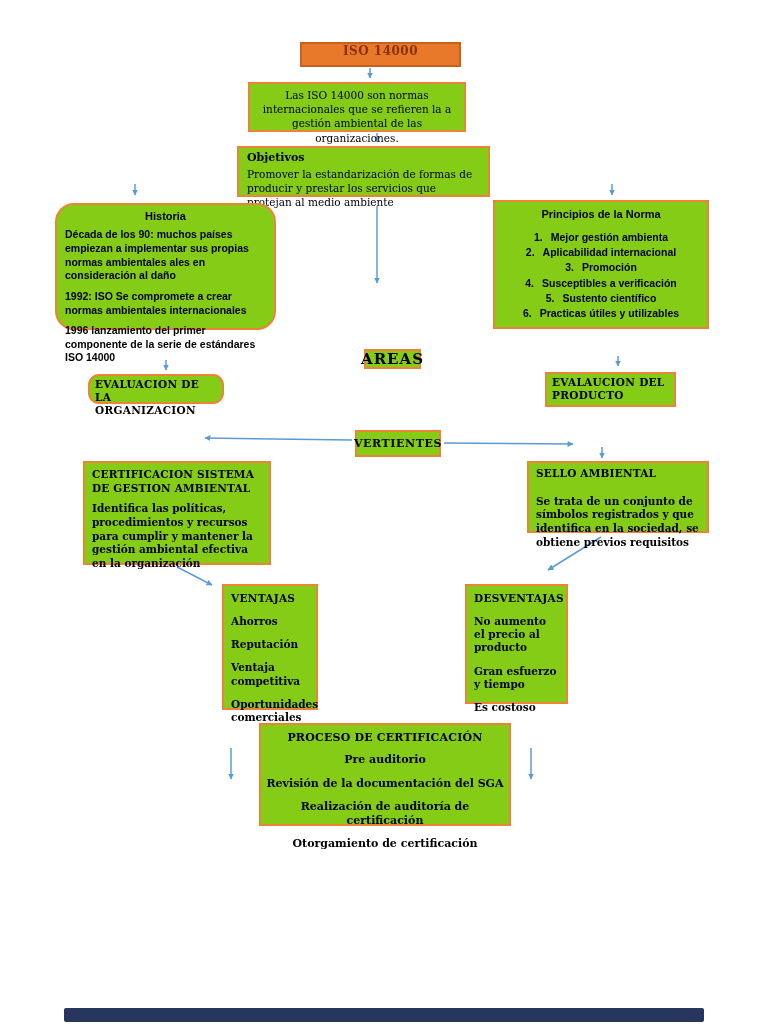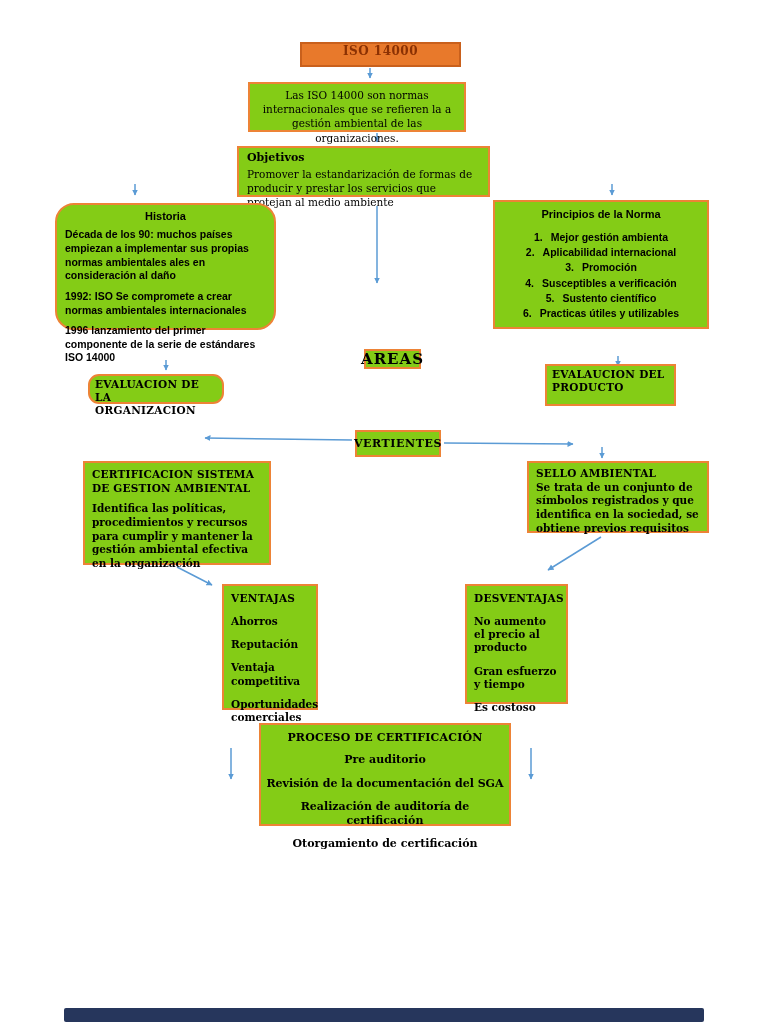--- a/index.html
+++ b/index.html
@@ -58,36 +58,36 @@
   .p-item .p-num{margin-right:8px;}
   .areas-box{
     left:364px;top:337px;width:57px;height:20px;
     display:flex;align-items:center;justify-content:center;
     font-weight:bold;font-size:15px;letter-spacing:1px;margin-top:12px;
   }
   .eval-box{
     font-weight:bold;font-size:10.5px;line-height:1.25;padding:2px 5px;letter-spacing:.3px;
   }
   .eval-org-box{left:88px;top:374px;width:136px;height:30px;border-radius:11px;}
-  .eval-prod-box{left:545px;top:364px;width:131px;height:42px;}
+  .eval-prod-box{left:545px;top:372px;width:131px;height:35px;}
   .vertientes-box{
     left:355px;top:430px;width:86px;height:27px;
     display:flex;align-items:center;justify-content:center;
     font-weight:bold;font-size:11px;letter-spacing:.6px;
   }
   .cert-box{
     left:83px;top:461px;width:188px;height:104px;
     font-size:10.5px;padding:5px 7px;line-height:1.3;font-weight:bold;
   }
   .cert-box .title{margin-bottom:7px;letter-spacing:.2px;}
   .sello-box{
     left:527px;top:461px;width:182px;height:72px;
     font-size:10.5px;padding:4px 7px;line-height:1.3;font-weight:bold;
   }
-  .sello-box .title{margin-bottom:0;letter-spacing:.2px;}
+  .sello-box .title{margin-bottom:14px;letter-spacing:.2px;}
   .list-box{font-weight:bold;font-size:10.5px;line-height:1.25;padding:6px 7px;}
   .list-box .title{margin-bottom:10px;letter-spacing:.3px;}
   .list-box p{margin:0 0 10px 0;}
   .ventajas-box{left:222px;top:584px;width:96px;height:126px;}
   .desventajas-box{left:465px;top:584px;width:103px;height:120px;}
   .proceso-box{
     left:259px;top:723px;width:252px;height:103px;
     font-weight:bold;font-size:11px;text-align:center;padding:6px 0;line-height:1.3;
   }
   .proceso-box .title{margin-bottom:8px;letter-spacing:.2px;}

